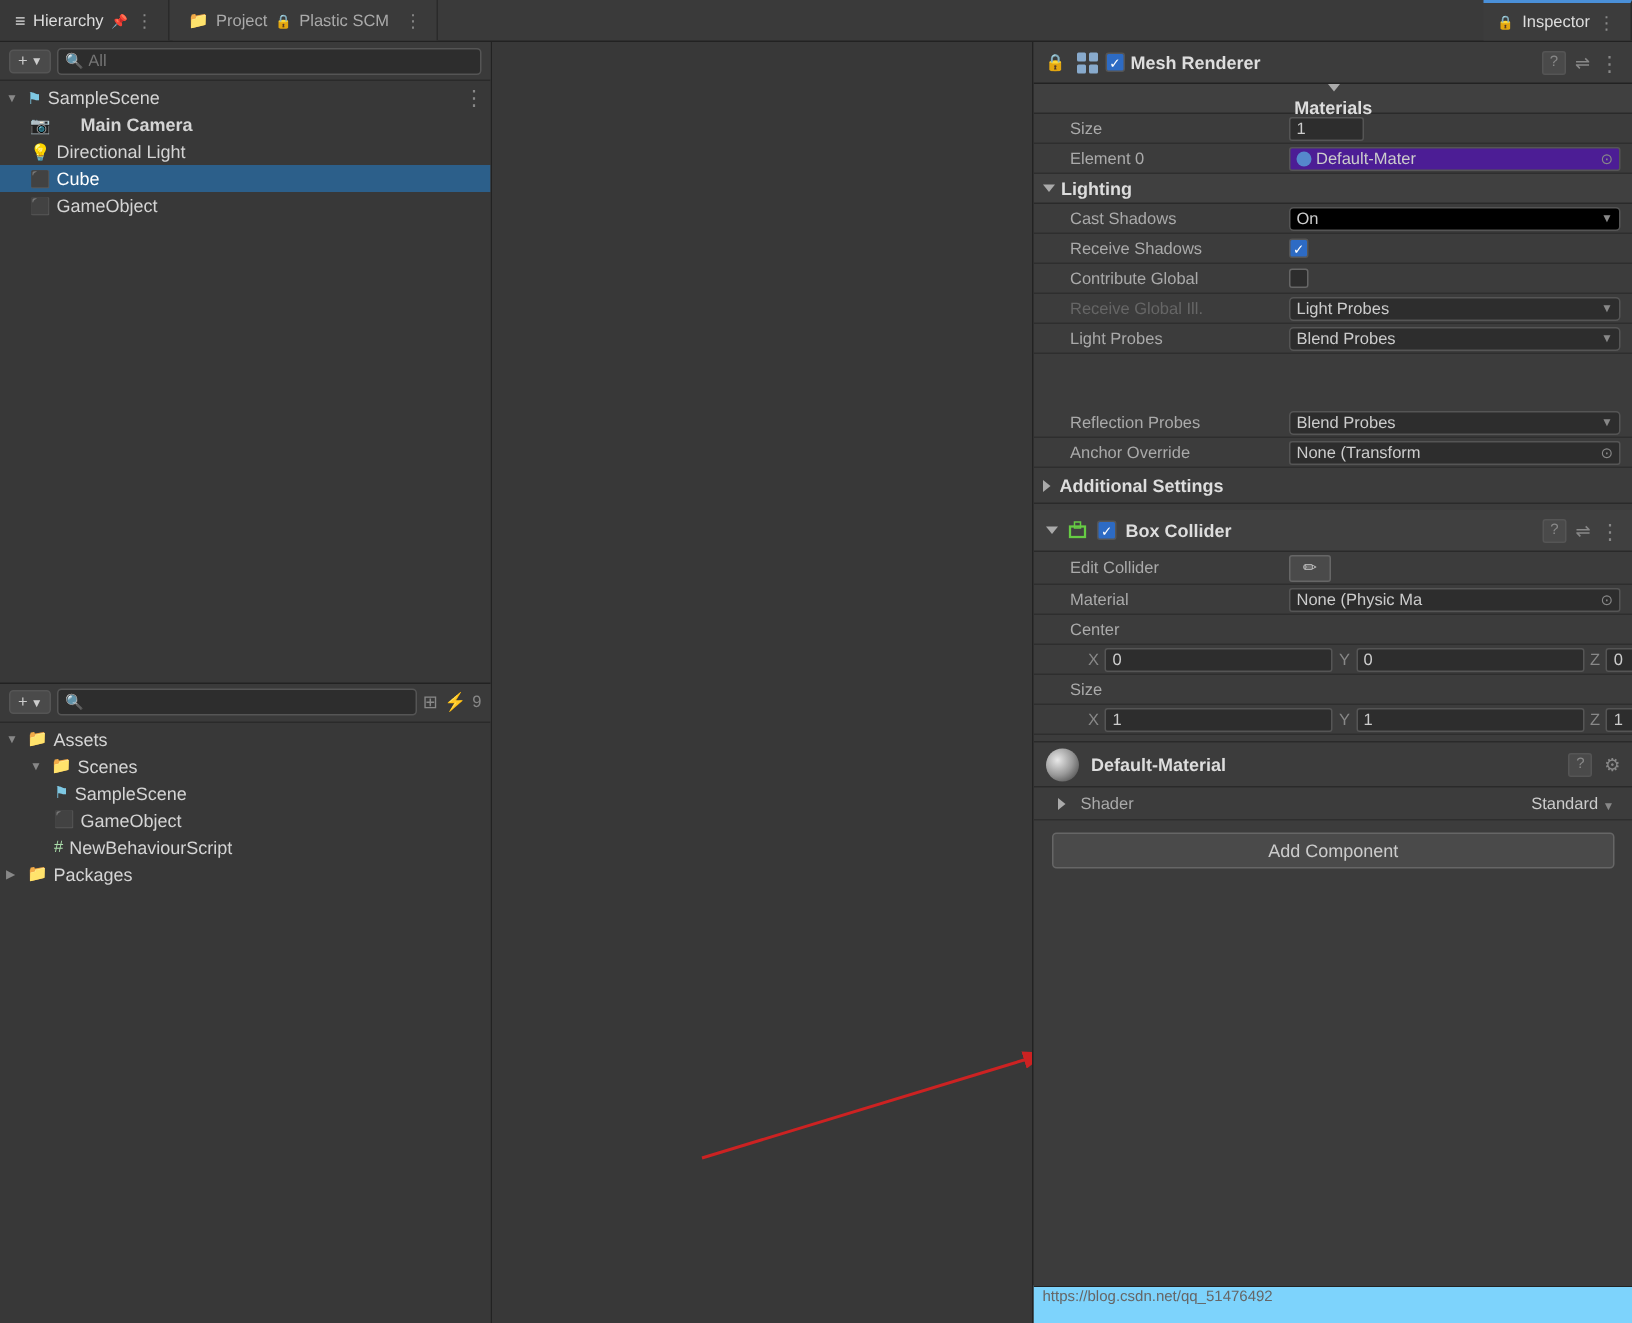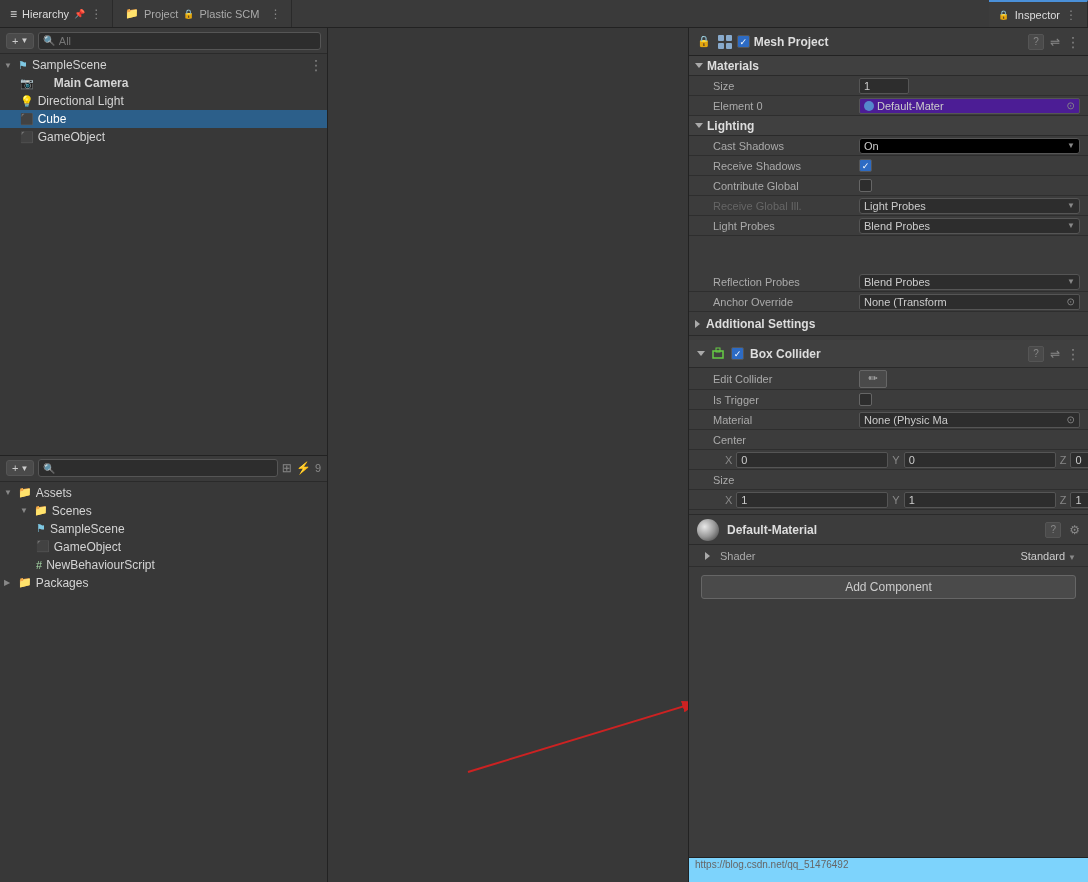--- a/index.html
+++ b/index.html
@@ -172,32 +172,32 @@
 
         <div style="display:flex;align-items:center;gap:4px;flex:1;">
 
           <svg width="16" height="16" viewBox="0 0 16 16" fill="none">
             <rect x="1" y="1" width="6" height="6" fill="#88aacc" rx="1"></rect>
             <rect x="9" y="1" width="6" height="6" fill="#88aacc" rx="1"></rect>
             <rect x="1" y="9" width="6" height="6" fill="#88aacc" rx="1"></rect>
             <rect x="9" y="9" width="6" height="6" fill="#88aacc" rx="1"></rect>
           </svg>
           <div style="width:13px;height:13px;background:#2d6bc4;border:1px solid #555;border-radius:2px;display:flex;align-items:center;justify-content:center;font-size:9px;color:#fff;cursor:pointer;">✓</div>
-          <span style="font-weight:bold;color:#ddd;font-size:12px;">Mesh Project</span>
+          <span style="font-weight:bold;color:#ddd;font-size:12px;">Mesh Renderer</span>
         </div>
 
         <span style="color:#888;font-size:12px;cursor:pointer;background:#4a4a4a;border:1px solid #555;border-radius:2px;width:16px;height:16px;display:flex;align-items:center;justify-content:center;font-size:10px;">?</span>
         <span style="color:#888;font-size:12px;cursor:pointer;">⇌</span>
         <span style="color:#888;font-size:14px;cursor:pointer;">⋮</span>
       </div>
 
       <div style="flex:1;overflow-y:auto;background:#3c3c3c;">
 
         <div>
-          <div style="display:flex;align-items:center;height:20px;background:#404040;padding:0 6px;border-bottom:1px solid #2a2a2a;gap:4px;cursor:pointer;">
+          <div style="display:flex;align-items:center;height:20px;background:#404040;padding:0 6px;border-bottom:1px solid #2a2a2a;gap:4px;cursor:pointer;flex-direction:column;">
             <span style="width:0;height:0;border-left:4px solid transparent;border-right:4px solid transparent;border-top:5px solid #aaa;display:inline-block;"></span>
             <span style="font-weight:bold;color:#ddd;font-size:12px;">Materials</span>
           </div>
 
           <div style="display:flex;align-items:center;height:20px;padding:0 8px 0 24px;border-bottom:1px solid #2e2e2e;gap:6px;">
             <span style="color:#aaa;font-size:11px;width:140px;flex-shrink:0;">Size</span>
             <input style="background: rgb(45, 45, 45); border: 1px solid rgb(85, 85, 85); border-radius: 2px; padding: 1px 4px; font-size: 11px; color: rgb(204, 204, 204); height: 16px; width: 50px;" type="text" value="1">
           </div>
 
           <div style="display:flex;align-items:center;height:20px;padding:0 8px 0 24px;border-bottom:1px solid #2e2e2e;gap:6px;">
@@ -294,24 +294,20 @@
         </div>
 
         <div style="display:flex;align-items:center;height:22px;padding:0 8px 0 24px;border-bottom:1px solid #2e2e2e;gap:6px;">
           <span style="color:#aaa;font-size:11px;width:140px;flex-shrink:0;">Edit Collider</span>
           <div style="display:flex;align-items:center;justify-content:center;width:28px;height:18px;background:#4a4a4a;border:1px solid #666;border-radius:2px;cursor:pointer;font-size:11px;color:#ccc;">
             
             ✏
           </div>
         </div>
 
-        <div style="display:flex;align-items:center;height:20px;padding:0 8px 0 24px;border-bottom:1px solid #2e2e2e;gap:6px;">
-          <span style="color:#aaa;font-size:11px;width:140px;flex-shrink:0;">Is Trigger</span>
-          <div style="width:13px;height:13px;background:#2d2d2d;border:1px solid #666;border-radius:2px;display:flex;align-items:center;justify-content:center;font-size:9px;color:#fff;cursor:pointer;"></div>
-        </div>
 
         <div style="display:flex;align-items:center;height:20px;padding:0 8px 0 24px;border-bottom:1px solid #2e2e2e;gap:6px;">
           <span style="color:#aaa;font-size:11px;width:140px;flex-shrink:0;">Material</span>
           <div style="display:flex;align-items:center;background:#2d2d2d;border:1px solid #555;border-radius:2px;padding:1px 4px;font-size:11px;color:#ccc;flex:1;height:16px;gap:3px;cursor:pointer;">
             <span>None (Physic Ma</span>
             <span style="margin-left:auto;color:#888;font-size:10px;cursor:pointer;">⊙</span>
           </div>
         </div>
 
         <div style="display:flex;align-items:center;height:20px;padding:0 8px 0 24px;border-bottom:1px solid #2e2e2e;gap:6px;">

